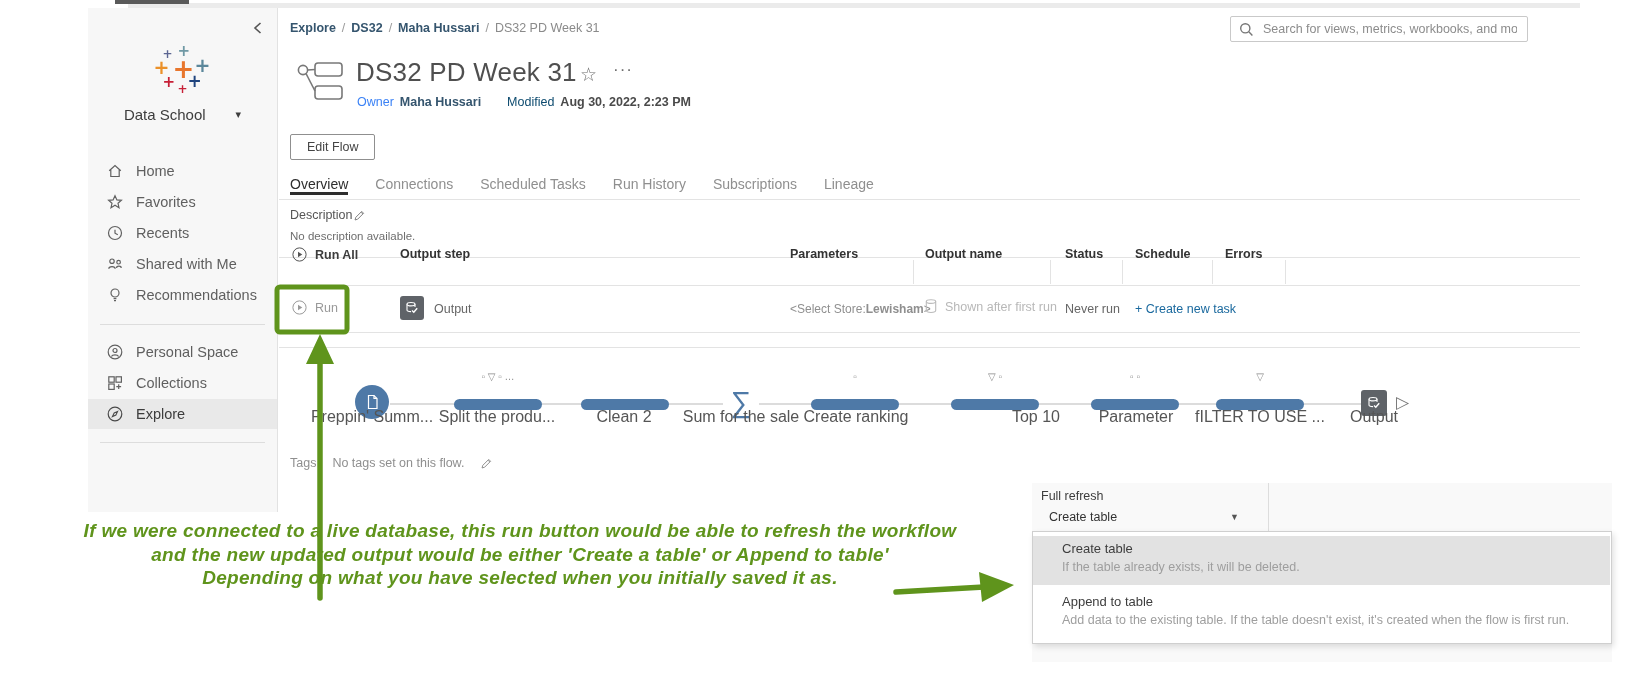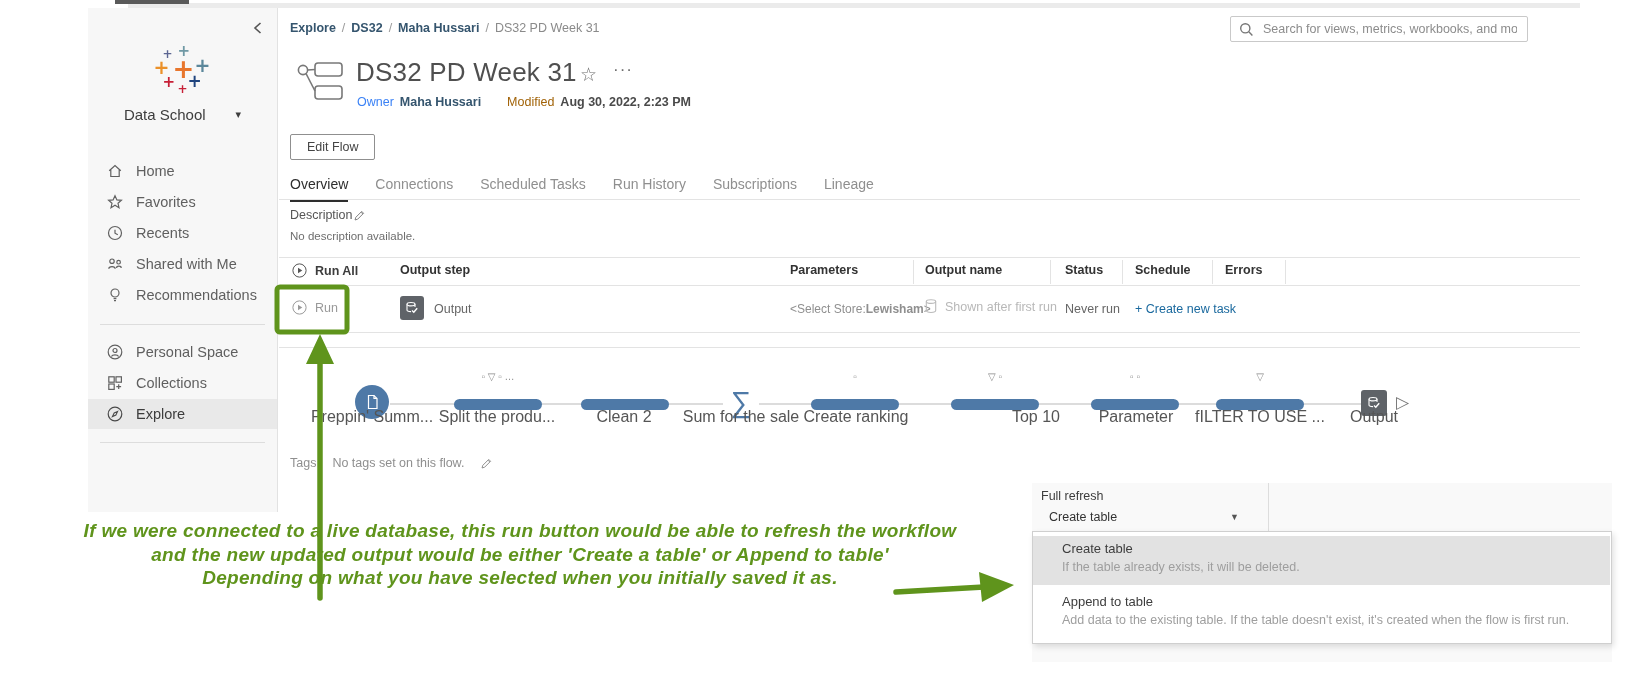--- a/index.html
+++ b/index.html
@@ -27,25 +27,25 @@
              border-radius:2px;display:flex;align-items:center;gap:7px;padding:0 8px;box-sizing:border-box;background:#fff;}
   .searchbox input{border:none;outline:none;flex:1;font-size:12.5px;color:#555;background:transparent;
                    font-family:"Liberation Sans",sans-serif;}
   .searchbox input::placeholder{color:#8c8c8c;}
   .title{position:absolute;left:356px;top:57px;font-size:26px;color:#4f4f4f;letter-spacing:.2px;}
   .owner-row{position:absolute;left:357px;top:95px;display:flex;gap:6px;font-size:12.5px;align-items:center;}
   .btn{position:absolute;left:290px;top:134px;border:1px solid #8f8f8f;border-radius:2px;background:#fff;
        font-size:12.5px;color:#444;padding:5px 16px;cursor:pointer;font-family:"Liberation Sans",sans-serif;}
   
   .tabs{position:absolute;left:290px;top:176px;display:flex;gap:27px;font-size:14px;color:#8f8f8f;}
-  .tab{padding-bottom:7px;cursor:pointer;}
+  .tab{cursor:pointer;}
   .tab.active{color:#2e2e2e;border-bottom:3px solid #2e2e2e;}
   .tline{position:absolute;left:279px;width:1301px;height:1px;background:#e3e3e3;}
   .vsep{position:absolute;top:260px;height:24px;width:1px;background:#e3e3e3;}
-  .th{position:absolute;top:263px;font-weight:bold;font-size:12.5px;color:#333;text-align:center;}
+  .th{position:absolute;top:247px;font-weight:bold;font-size:12.5px;color:#333;text-align:center;}
   .td{position:absolute;font-size:12.5px;}
   
   .fline{position:absolute;left:390px;top:403px;width:972px;height:2px;background:#dcdcdc;}
   .fbar{position:absolute;top:399px;width:88px;height:11px;border-radius:5.5px;background:#4e79a7;}
   .flabel{position:absolute;top:408px;width:130px;text-align:center;font-size:16px;color:#555;}
   .fbadge{position:absolute;top:371px;width:88px;text-align:center;font-size:10px;color:#8a8a8a;}
   
   .rpanel{position:absolute;left:1032px;top:483px;width:580px;height:179px;background:#f9f9f9;}
   .dropdown{position:absolute;left:1032px;top:531px;width:580px;height:113px;background:#fff;
             border:1px solid #cfcfcf;box-shadow:2px 3px 6px rgba(0,0,0,.12);box-sizing:border-box;}
@@ -183,21 +183,21 @@
       </svg>
   </div>
   <div class="title">DS32 PD Week 31</div>
   <div class="abs" style="left:580px;top:63px;font-size:19px;color:#6e6e6e;cursor:pointer;">☆</div>
   <div class="abs" style="left:613px;top:60px;font-size:17px;color:#6e6e6e;letter-spacing:1px;cursor:pointer;">···</div>
 
   <div class="owner-row">
     <span style="color:#3b82f6;">Owner</span>
     <span style="color:#35556e;font-weight:bold;cursor:pointer;">Maha Hussari</span>
     <span style="width:14px;"></span>
-    <span style="color:#a16207;">Modified</span>
+    <span style="color:#0c4a6e;">Modified</span>
     <span style="color:#4a4a4a;font-weight:bold;">Aug 30, 2022, 2:23 PM</span>
   </div>
 
   <button class="btn">Edit Flow</button>
 
   <div class="tabs">
     <div class="tab active">Overview</div>
     <div class="tab">Connections</div>
     <div class="tab">Scheduled Tasks</div>
     <div class="tab">Run History</div>

